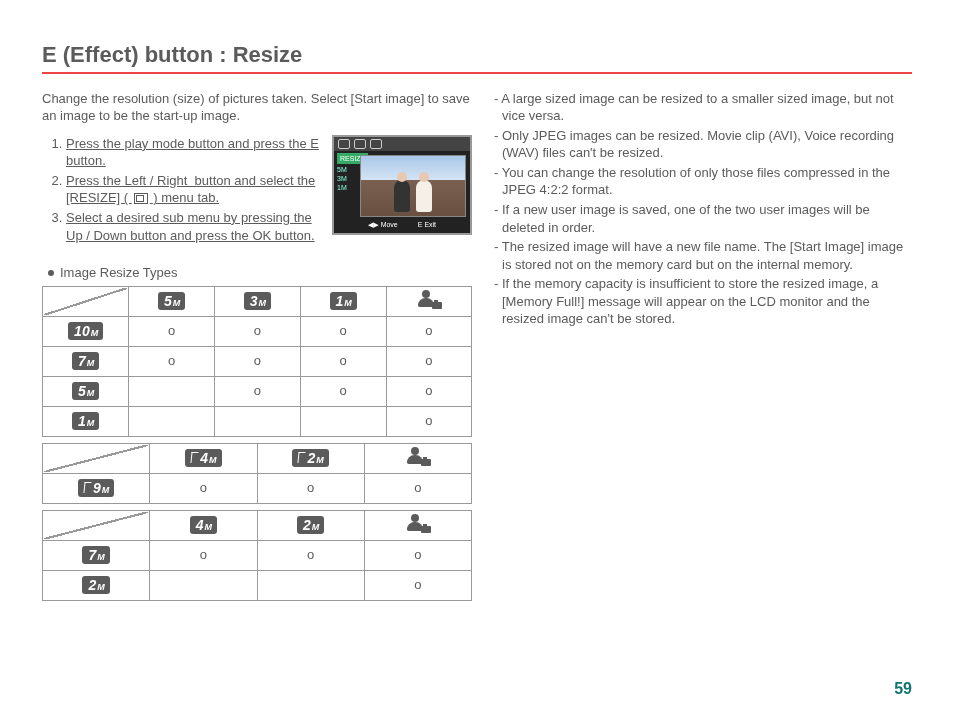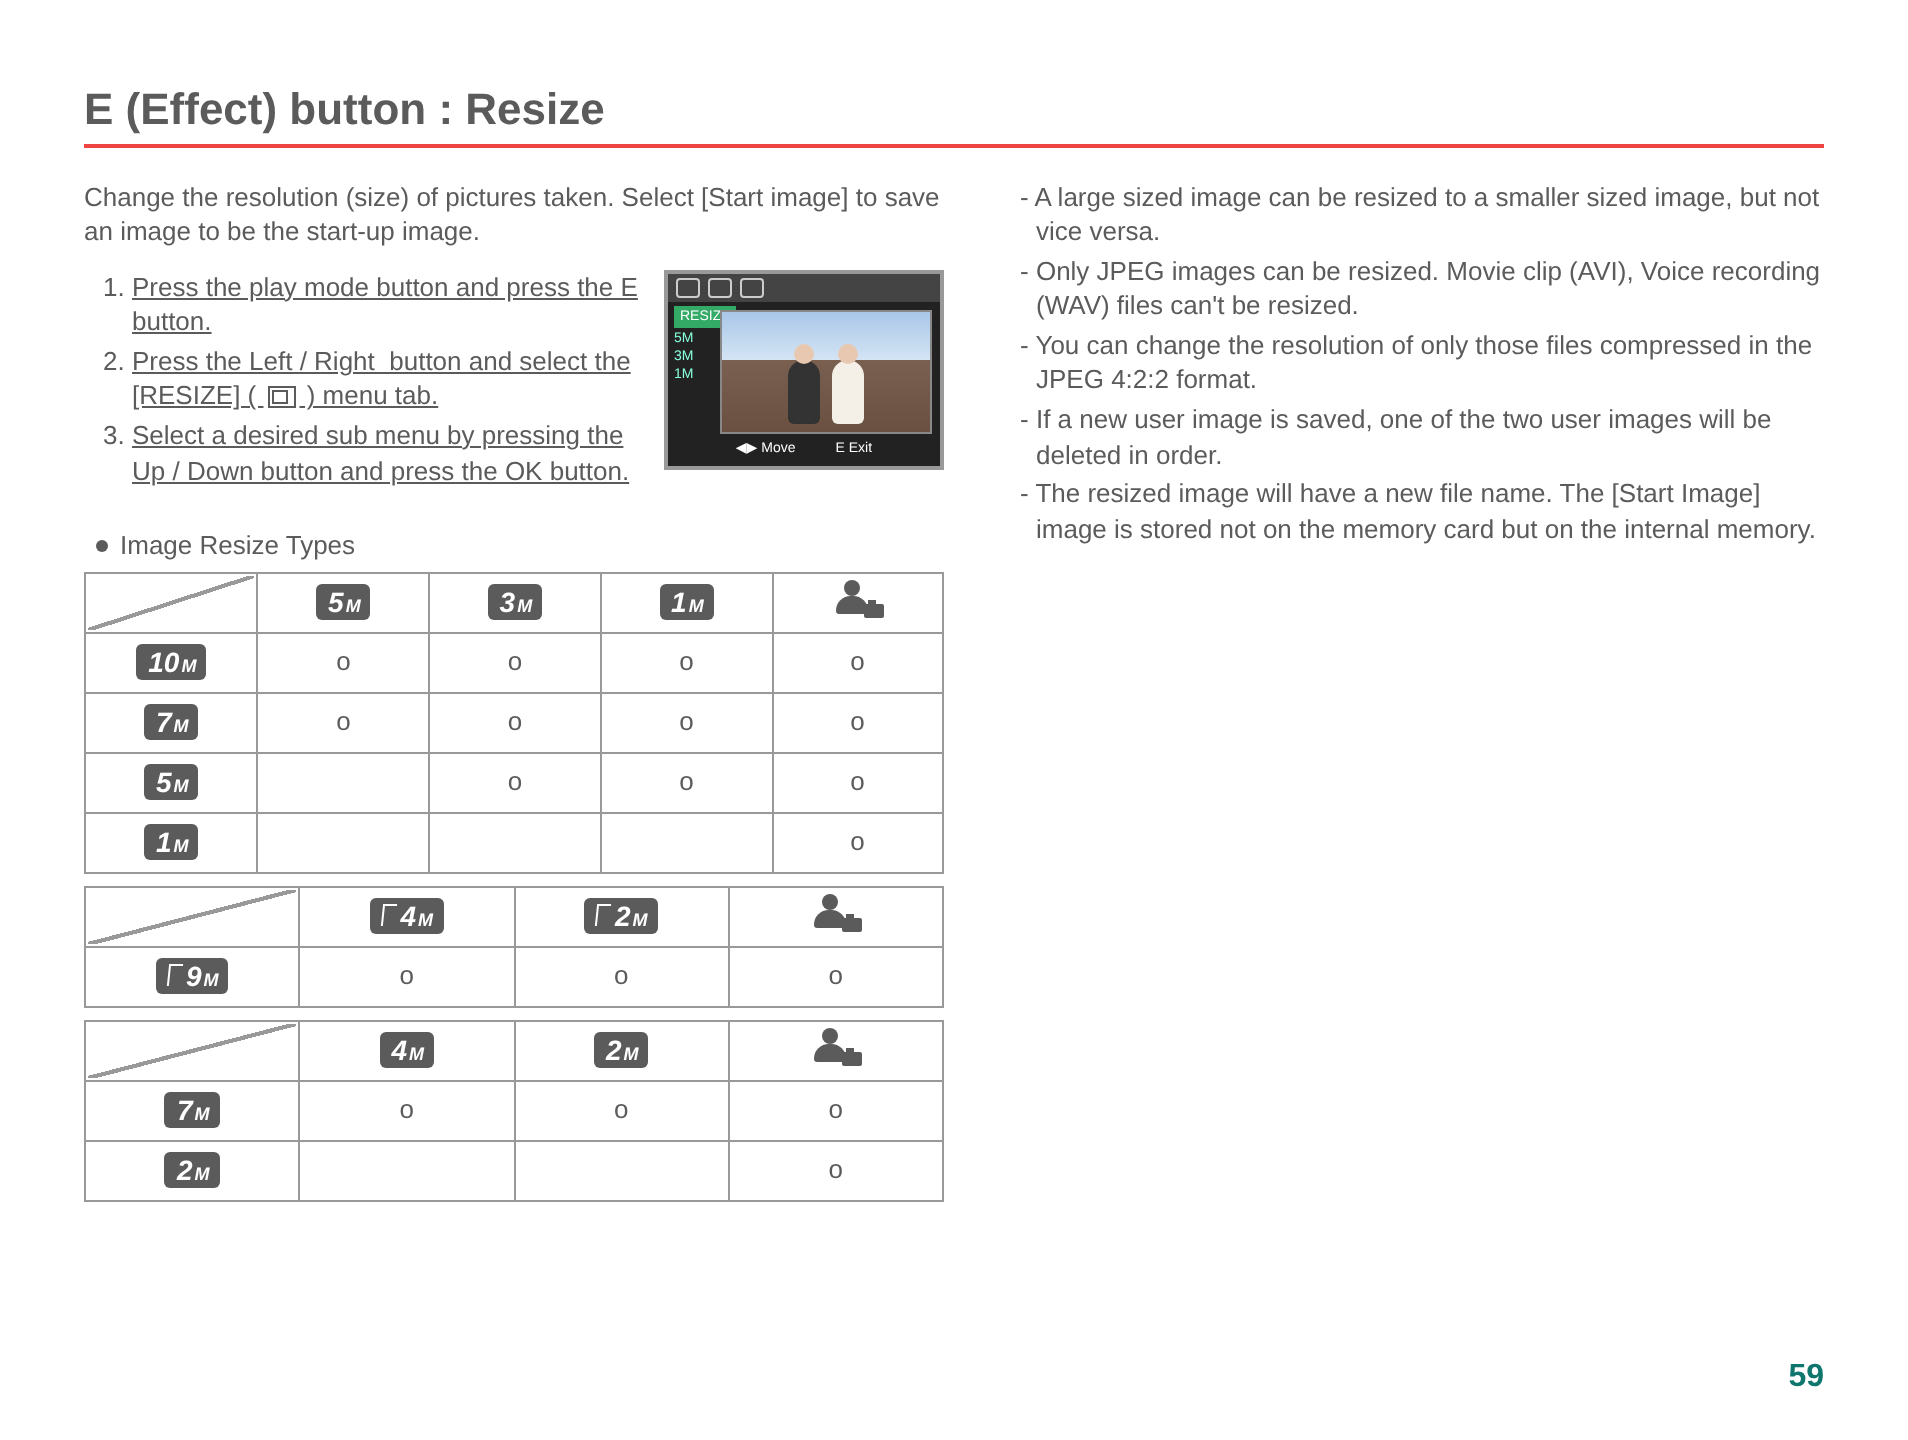--- a/index.html
+++ b/index.html
@@ -23,21 +23,21 @@
   .title {
     font-size: 22px;
     font-weight: bold;
     color: #5b5b5b;
     border-bottom: 2px solid #ef4444;
     padding-bottom: 2px;
     margin-bottom: 16px;
   }
   .cols {
     display: flex;
-    gap: 36px;
+    gap: 20px;
   }
   .left { width: 430px; }
   .right { flex: 1; }
   .intro { margin-bottom: 10px; }
   .steps-wrap {
     display: flex;
     gap: 10px;
     align-items: flex-start;
     margin-top: 10px;
   }
@@ -402,17 +402,18 @@
         </table>
 
     </div>
 
     <div class="right notes">
       <div class="note">- <span>A large sized image can be resized to a smaller sized image, but not vice versa.</span></div>
       <div class="note">- <span>Only JPEG images can be resized. Movie clip (AVI), Voice recording (WAV) files can't be resized.</span></div>
       <div class="note">- <span>You can change the resolution of only those files compressed in the JPEG 4:2:2 format.</span></div>
       <div class="note">- <span>If a new user image is saved, one of the two user images will be deleted in order.</span></div>
       <div class="note">- <span> The resized image will have a new file name. The [Start Image] image is stored not on the memory card but on the internal memory.</span></div>
+      <div class="note">- <span>If the memory capacity is insufficient to store the resized image, a [Memory Full!] message will appear on the LCD monitor and the resized image can't be stored.</span></div>
     </div>
   </div>
 
   <div class="page-num">59</div>
 </div>
 
 </body></html>

